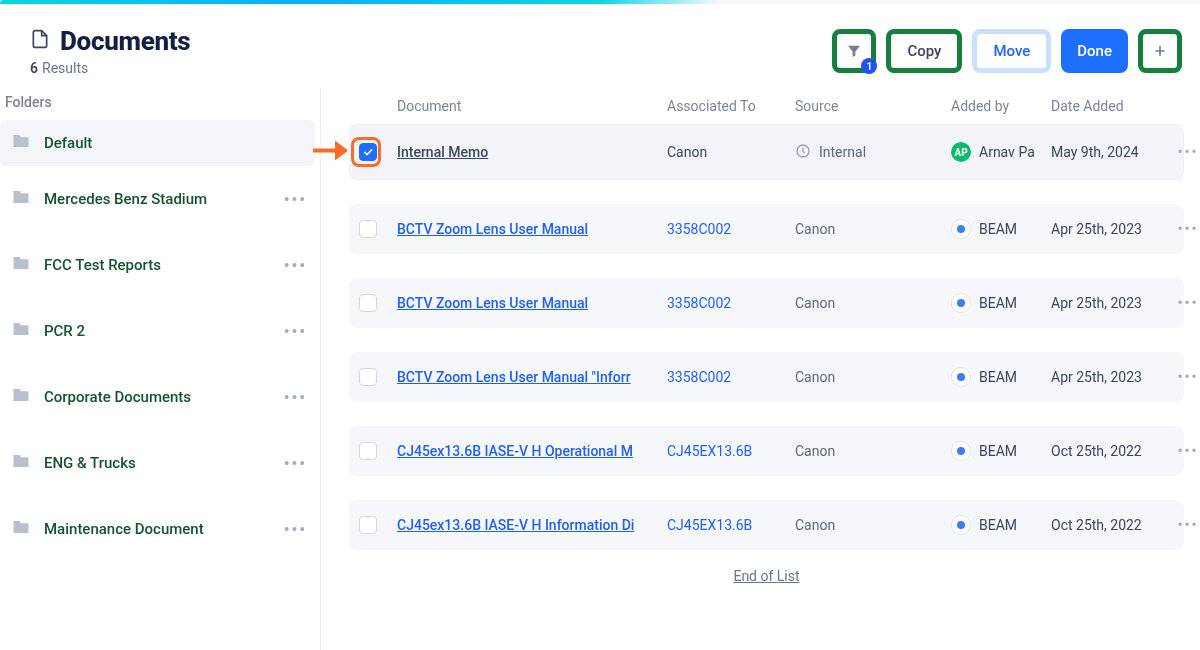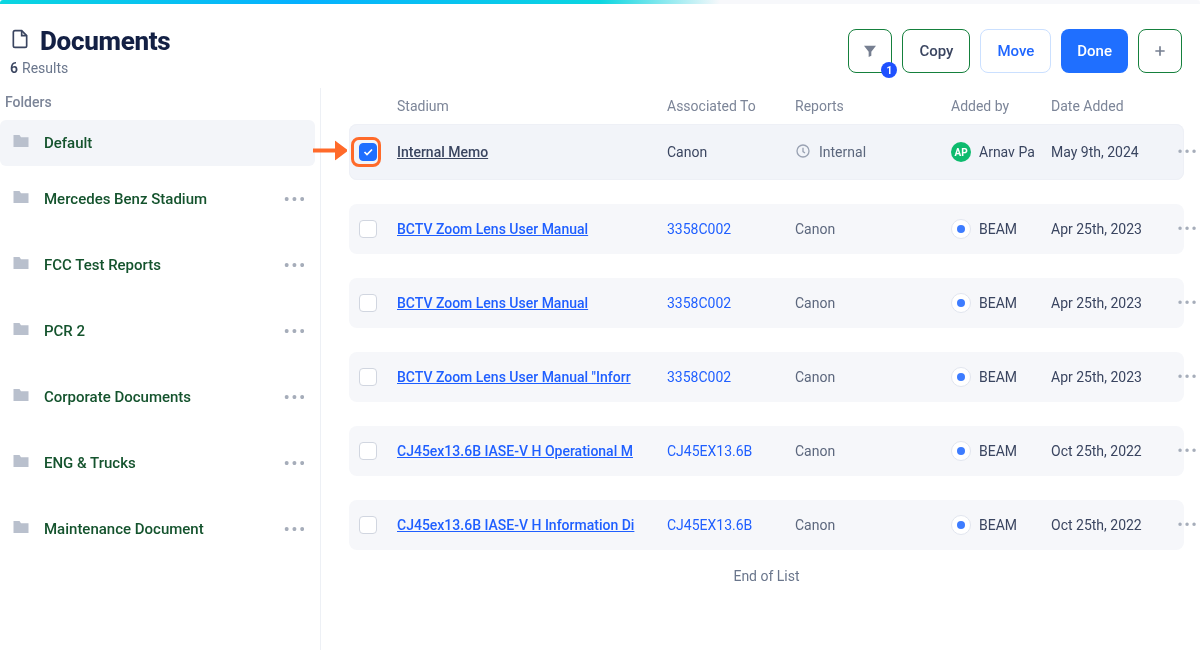--- a/index.html
+++ b/index.html
@@ -15,21 +15,21 @@
   .top-accent {
     height: 4px;
     background: linear-gradient(90deg, #0bd6e0 0%, #05b0ff 25%, #0bd6e0 50%, #f7f8fb 60%);
     border-radius: 3px 3px 0 0;
   }
   .container { display: flex; flex-direction: column; height: 646px; }
   .header {
     display: flex;
     align-items: center;
     justify-content: space-between;
-    padding: 22px 18px 2px 10px;
+    padding: 22px 18px 2px 30px;
   }
   .header-left { display: flex; flex-direction: column; gap: 4px; }
   .title-row { display: flex; align-items: center; gap: 10px; }
   .title-row svg { width: 20px; height: 22px; }
   .title { font-size: 26px; font-weight: 800; color: #132044; letter-spacing: -0.3px; }
   .result-count { font-size: 14px; color: #6a768c; display:flex; gap:4px; }
   .result-count b { color:#3a4560; font-weight:600; }
   .header-right { display: flex; gap: 10px; align-items: center; }
   .search-box {
     display: flex; align-items: center;
@@ -38,21 +38,21 @@
     padding: 0 14px; gap: 10px;
     color: #8a93a6;
   }
   .search-box input {
     border: none; outline: none; flex: 1; font-size: 15px; color: #3a4560;
     background: transparent;
   }
   .btn {
     height: 44px;
     display: flex; align-items: center; justify-content: center;
-    border: 1px solid #15803d; border-radius: 8px;
+    border: 5px solid #15803d; border-radius: 8px;
     padding: 0 16px; font-size: 15px; font-weight: 500;
     cursor: pointer; background: #fff; color: #3a4560;
     position: relative;
   }
   .icon-btn { width: 44px; padding: 0; color: #767f91; }
   .btn-move { border-color: #cbe0ff; color: #1f66ff; }
   .btn-done { background: #1f6fff; color: #fff; border: none; }
   .badge {
     position: absolute; bottom: -6px; right: -6px;
     width: 16px; height: 16px; border-radius: 50%;
@@ -120,21 +120,21 @@
   .addby-cell { display:flex; align-items:center; gap:8px; }
   .avatar-ap { width:20px; height:20px; border-radius:50%; background:#0dbb6e; color:#fff; font-size:10px; font-weight:700; display:flex; align-items:center; justify-content:center; flex:none;}
   .avatar-beam {
     width:20px; height:20px; border-radius:50%; background:#fff; border:1px solid #e1e5ee;
     display:flex; align-items:center; justify-content:center; flex:none;
   }
   .avatar-beam::after {
     content:''; width:8px; height:8px; border-radius:50%;
     background: #3d7cff;
   }
-  .end-list { text-align:center; font-size:14px; color:#6a768c; padding:18px 0; }
+  .end-list { text-align:center; font-size:14px; color:#6a768c; padding:18px 0;text-decoration:underline; }
 </style>
 </head>
 <body>
 
 <div class="top-accent"></div>
 
 <div class="container">
 
   <div class="header">
     <div class="header-left">
@@ -237,23 +237,23 @@
               <span class="folder-name">Maintenance Document</span>
             </div>
             <span class="dots">•••</span>
           </div>
         </div>
     </div>
 
     <div class="main">
       <div class="table-head">
         <div class="col-check"></div>
-        <div class="col-doc">Stadium</div>
+        <div class="col-doc">Document</div>
         <div class="col-assoc">Associated To</div>
-        <div class="col-src">Reports</div>
+        <div class="col-src">Source</div>
         <div class="col-addby">Added by</div>
         <div class="col-date">Date Added</div>
         <div class="col-more"></div>
       </div>
       <div class="rows" id="rows">
           <div class="row selected">
             <span class="arrow"><svg width="34" height="20" viewBox="0 0 34 20">
                 <path d="M0 10 H22 M22 10 L30 10 M24 4 L32 10 L24 16 Z" fill="#ff6a2a" stroke="#ff6a2a" stroke-width="4" stroke-linecap="round"></path>
               </svg></span>
             <span class="highlight-ring"></span>

